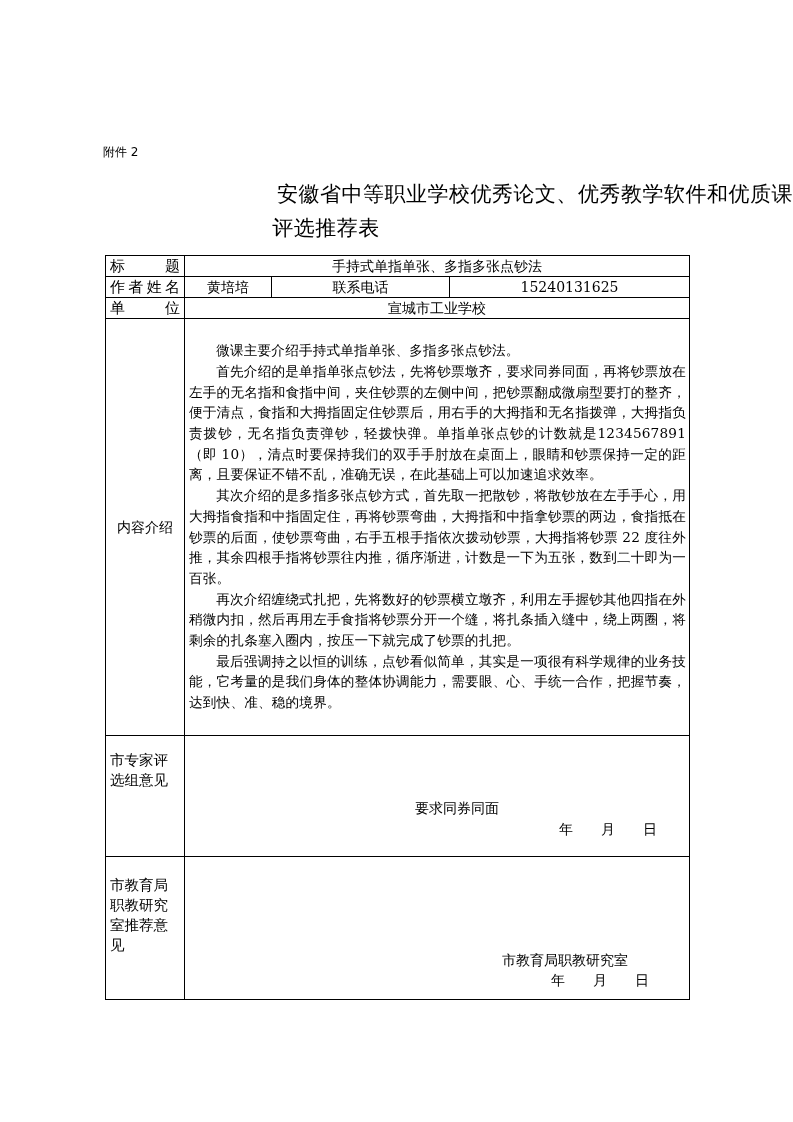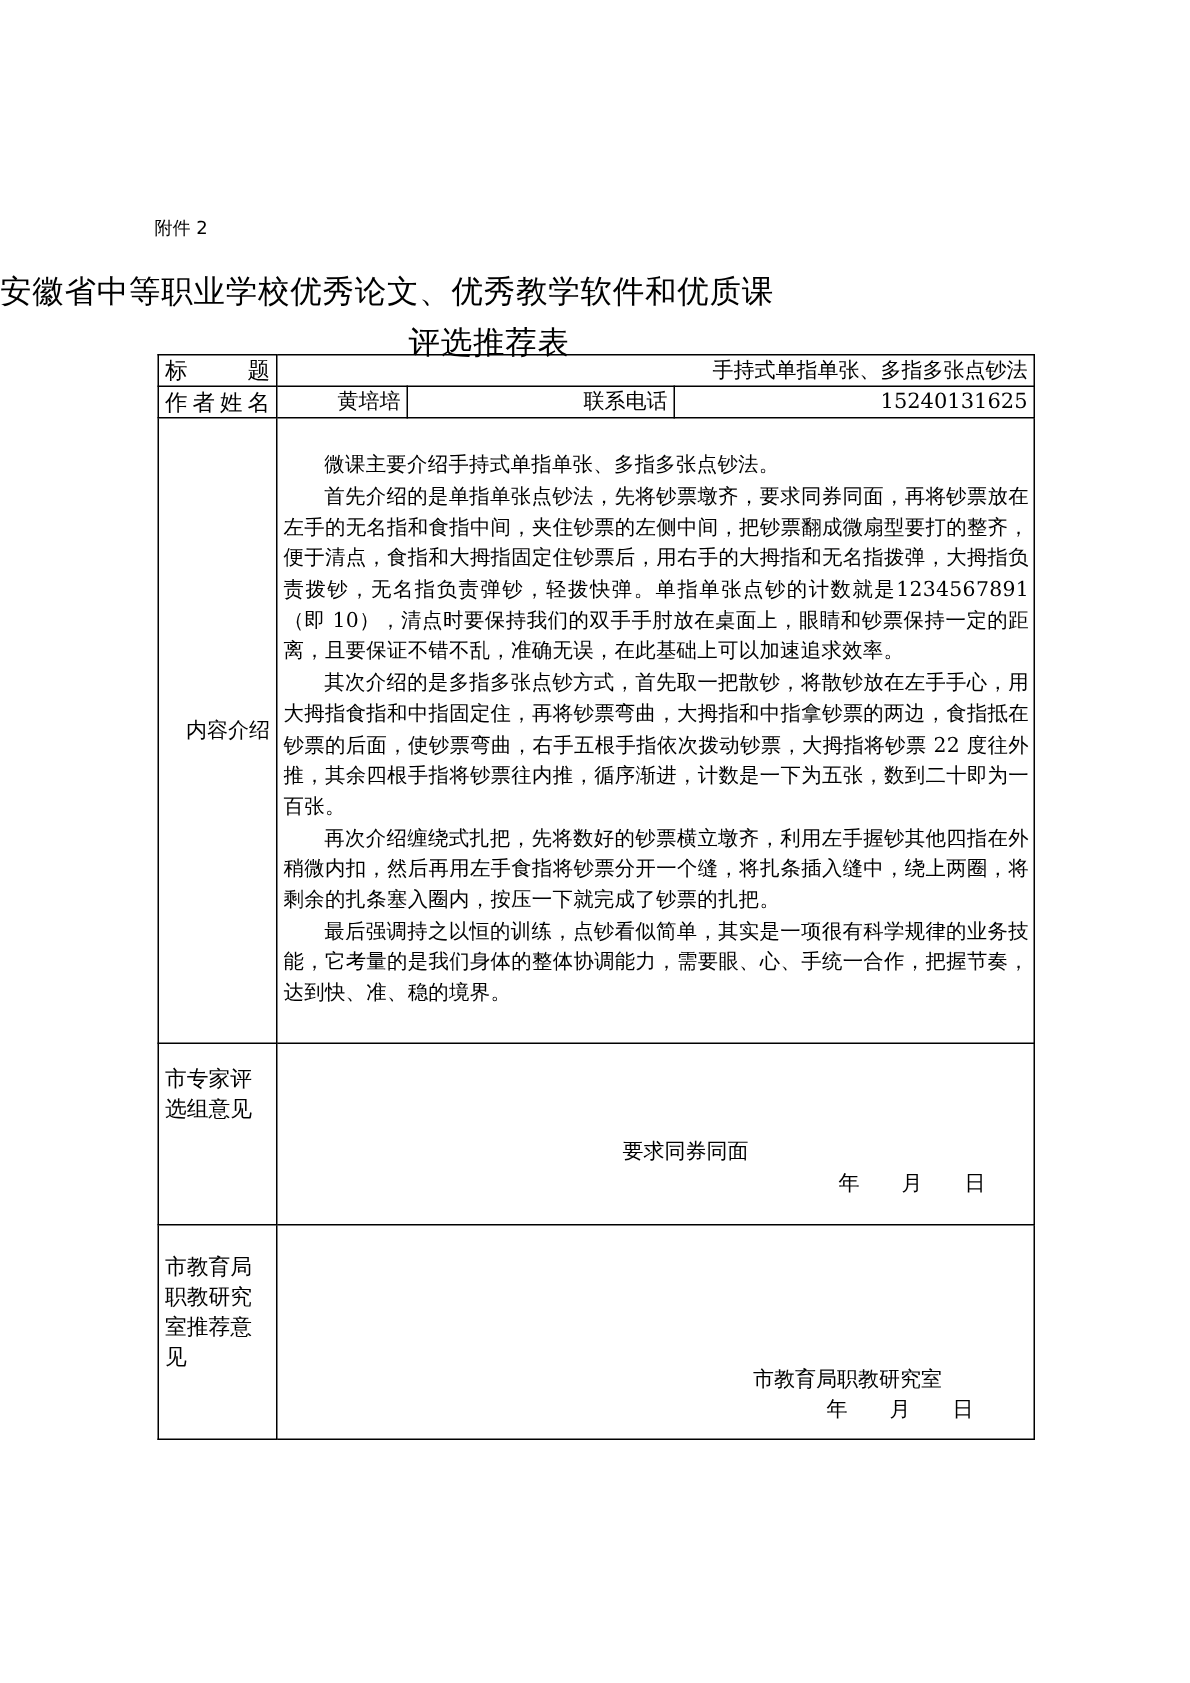--- a/index.html
+++ b/index.html
@@ -1,25 +1,25 @@
 <!DOCTYPE html>
 <html><head>
   <meta charset="utf-8">
   <style>
     html, body { margin: 0; padding: 0; background: #ffffff; }
     body { width: 793px; height: 1122px; position: relative; overflow: hidden;
            font-family: "DejaVu Serif", "Liberation Serif", serif; color: #000; }
     .attach { position: absolute; left: 103px; top: 144px; font-size: 12px;
               font-family: "DejaVu Sans", "Liberation Sans", sans-serif; }
-    .title1 { position: absolute; left: 0; width: 793px; top: 180px; text-align: left; font-size: 21px; letter-spacing: 0.5px; }
+    .title1 { position: absolute; left: 0; width: 793px; top: 180px; text-align: right; font-size: 21px; letter-spacing: 0.5px; }
     .title2 { position: absolute; left: 0; width: 652px; top: 214px; text-align: center; font-size: 21px; letter-spacing: 0.5px; }
-    table.form { position: absolute; left: 105px; top: 236px; width: 584px; border-collapse: collapse; table-layout: fixed; font-size: 14px; padding-left: 35px; }
+    table.form { position: absolute; left: 105px; top: 255px; width: 584px; border-collapse: collapse; table-layout: fixed; font-size: 14px; padding-left: 35px; }
     table.form td { border: 1px solid #000; padding: 0 4px; vertical-align: middle; line-height: 20px; }
     .lbl { text-align: justify; text-align-last: justify; font-size: 15px; }
-    .center { text-align: right; }
+    .center { text-align: center; }
     .row-s td { height: 20px; }
     .content p { margin: 0; text-indent: 2em; line-height: 20.7px; text-align: justify; font-size: 13.6px; letter-spacing: 0.2px; }
     .vlabel { font-size: 14.5px; line-height: 21px; vertical-align: top !important; margin-left: 42px; }
     .opinion { position: relative; }
     .sig { position: absolute; font-size: 14px; }
   </style>
 </head>
 <body>
 
 <div class="attach">附件 2</div>
@@ -36,20 +36,24 @@
   <tbody>
       <tr class="row-s">
     <td class="lbl">标题</td>
     <td colspan="3" class="center">手持式单指单张、多指多张点钞法</td>
   </tr>
   <tr class="row-s">
     <td class="lbl">作者姓名</td>
     <td class="center">黄培培</td>
     <td class="center">联系电话</td>
     <td class="center">15240131625</td>
+  </tr>
+  <tr class="row-s">
+    <td class="lbl">单位</td>
+    <td colspan="3" class="center">宣城市工业学校</td>
   </tr>
   <tr>
     <td class="center" style="height:416px;">内容介绍</td>
     <td colspan="3" class="content" style="padding:1px 3px 2px 4px;">
       <p>微课主要介绍手持式单指单张、多指多张点钞法。</p>
       <p>首先介绍的是单指单张点钞法，先将钞票墩齐，要求同券同面，再将钞票放在左手的无名指和食指中间，夹住钞票的左侧中间，把钞票翻成微扇型要打的整齐，便于清点，食指和大拇指固定住钞票后，用右手的大拇指和无名指拨弹，大拇指负责拨钞，无名指负责弹钞，轻拨快弹。单指单张点钞的计数就是1234567891（即 10），清点时要保持我们的双手手肘放在桌面上，眼睛和钞票保持一定的距离，且要保证不错不乱，准确无误，在此基础上可以加速追求效率。</p>
       <p>其次介绍的是多指多张点钞方式，首先取一把散钞，将散钞放在左手手心，用大拇指食指和中指固定住，再将钞票弯曲，大拇指和中指拿钞票的两边，食指抵在钞票的后面，使钞票弯曲，右手五根手指依次拨动钞票，大拇指将钞票 22 度往外推，其余四根手指将钞票往内推，循序渐进，计数是一下为五张，数到二十即为一百张。</p>
       <p>再次介绍缠绕式扎把，先将数好的钞票横立墩齐，利用左手握钞其他四指在外稍微内扣，然后再用左手食指将钞票分开一个缝，将扎条插入缝中，绕上两圈，将剩余的扎条塞入圈内，按压一下就完成了钞票的扎把。</p>
       <p>最后强调持之以恒的训练，点钞看似简单，其实是一项很有科学规律的业务技能，它考量的是我们身体的整体协调能力，需要眼、心、手统一合作，把握节奏，达到快、准、稳的境界。</p>
     </td>

